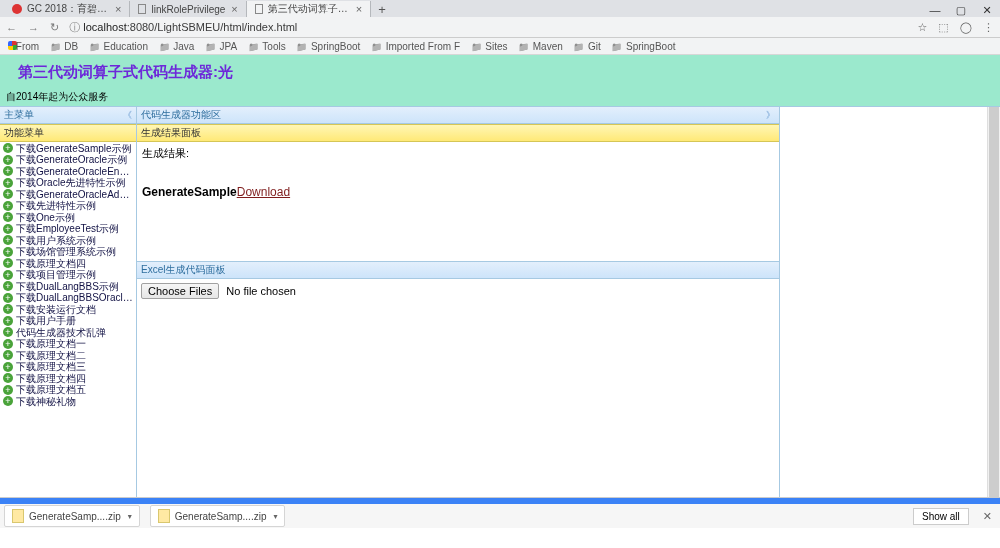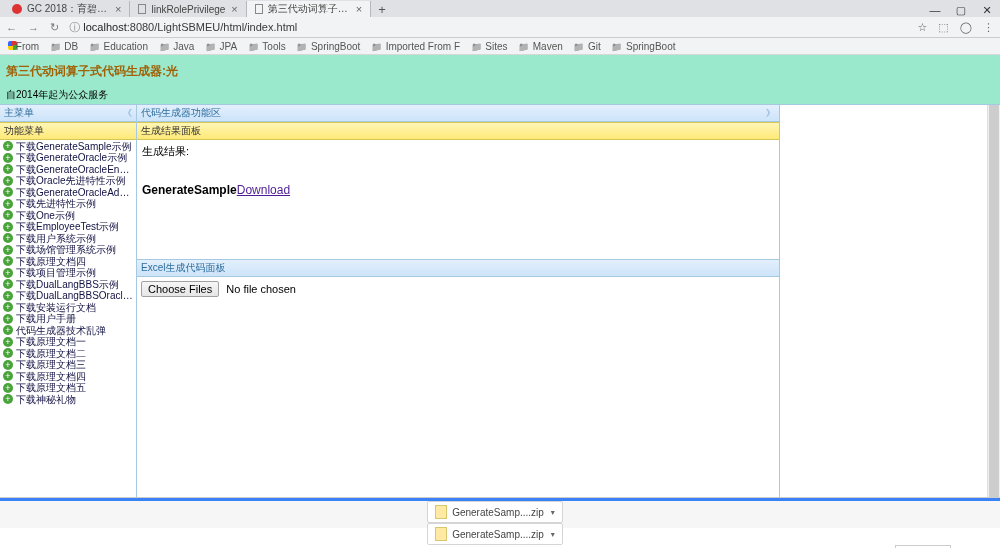--- a/index.html
+++ b/index.html
@@ -26,49 +26,49 @@
 .addrbar .right-icons { display:flex; gap:11px; color:#666; margin-left:8px; }
 
 .bmbar { height:17px; background:#f2f3f4; display:flex; align-items:center; gap:11px; padding:0 8px; border-bottom:1px solid #d7d7d7; font-size:10px; color:#555; }
 .bmbar .app-ico { width:9px; height:9px; display:inline-block; background:conic-gradient(#d33 0 25%,#3a3 0 50%,#fc0 0 75%,#36f 0); border-radius:2px; margin-right:-4px;}
 .bmbar .folder::before { content:"📁"; font-size:9px; margin-right:3px; filter:grayscale(1) brightness(0.8);}
 .bmbar span { cursor:pointer; }
 
 
 .page { position:relative; height:443px; overflow:hidden; border-bottom:1px solid #ccc; }
 .page-head { background:#9be9cd; padding:6px 6px 0; }
-.page-title { font-weight:bold; font-size:12px; color:#a16207; padding:2px 0 6px; }
+.page-title { font-weight:bold; font-size:15px; color:#6d28d9; padding:2px 0 6px;margin-left:12px; }
 .page-sub { font-size:10px; padding:2px 0; }
 
 .layout { display:flex; height:calc(100% - 47px); border-top:1px solid #a6c9e2; }
 .left { width:136px; display:flex; flex-direction:column; }
 .panel-hd { background:linear-gradient(#e3effc,#cde4fa); border-bottom:1px solid #a6c9e2; padding:1px 4px; color:#2e6e9e; font-size:10px; display:flex; align-items:center; justify-content:space-between; }
 .panel-hd .coll { color:#6a9bcf; cursor:pointer; font-size:9px; }
 .panel-hd.yellow { background:linear-gradient(#fff6b5,#ffe977); color:#4a3; color:#333; border-top:1px solid #d5c656; border-bottom:1px solid #d5c656; }
 .menu { overflow:auto; flex:1; }
 .menu-item { display:flex; align-items:center; gap:3px; padding:0 3px; font-size:10px; height:11px; line-height:11px; margin:0.5px 0; color:#114; cursor:pointer; }
 .menu-item .plus { width:10px; height:10px; border-radius:50%; background:#4aa33a; color:#fff; font-size:9px; line-height:10px; text-align:center; flex:none; }
 .menu-item .name { white-space:nowrap; overflow:hidden; text-overflow:ellipsis; }
 
 .mid { flex:1; display:flex; flex-direction:column; border-left:1px solid #a6c9e2; border-right:1px solid #a6c9e2; }
 .area1 { border-bottom:1px solid #a6c9e2; padding:4px 5px; flex:0 0 120px; }
 .result-label { font-size:11px; margin-bottom:24px; }
 .gsline { font-size:12px; }
 .gsline b { font-size:12px; }
-.gsline a { color:#4c1d95; }
+.gsline a { color:#7f1d1d; }
 .area2 { padding:4px; }
 .filebtn { display:inline-block; border:1px solid #a1a1a1; background:linear-gradient(#f6f6f6,#e6e6e6); padding:1px 6px; font-size:11px; border-radius:2px; }
 .filetxt { font-size:11px; margin-left:4px; }
 
 .right { width:220px; position:relative; }
 .right-scroll { position:absolute; right:0; top:0; bottom:0; width:13px; background:#f1f1f1; border-left:1px solid #dedede; }
 .right-scroll .thumb { position:absolute; left:1px; right:1px; top:0; height:100%; background:#cdcdcd; }
 
 
-.dlbar { height:30px; background:#f6f6f6; border-top:3px solid #3b82f6; display:flex; align-items:center; padding:0 22px;flex-direction:column; }
+.dlbar { height:30px; background:#f6f6f6; border-top:6px solid #3b82f6; display:flex; align-items:center; padding:0 4px; }
 .dlitem { display:flex; align-items:center; border:1px solid #d5d5d5; background:#fff; border-radius:2px; padding:3px 7px; margin-right:10px; font-size:10px; color:#444; }
 .dlitem .fico { width:12px; height:14px; background:#ffe9a3; border:1px solid #d9c76f; margin-right:5px; position:relative; }
 .dlitem .chev { margin-left:7px; color:#666; font-size:8px; }
 .dlright { margin-left:auto; display:flex; align-items:center; gap:10px; }
 .showall { border:1px solid #ccc; background:#fff; border-radius:0; padding:2px 8px; font-size:10px; }
 .dlclose { color:#666; cursor:pointer; padding:0 4px; }
 </style>
 </head>
 <body>
 

